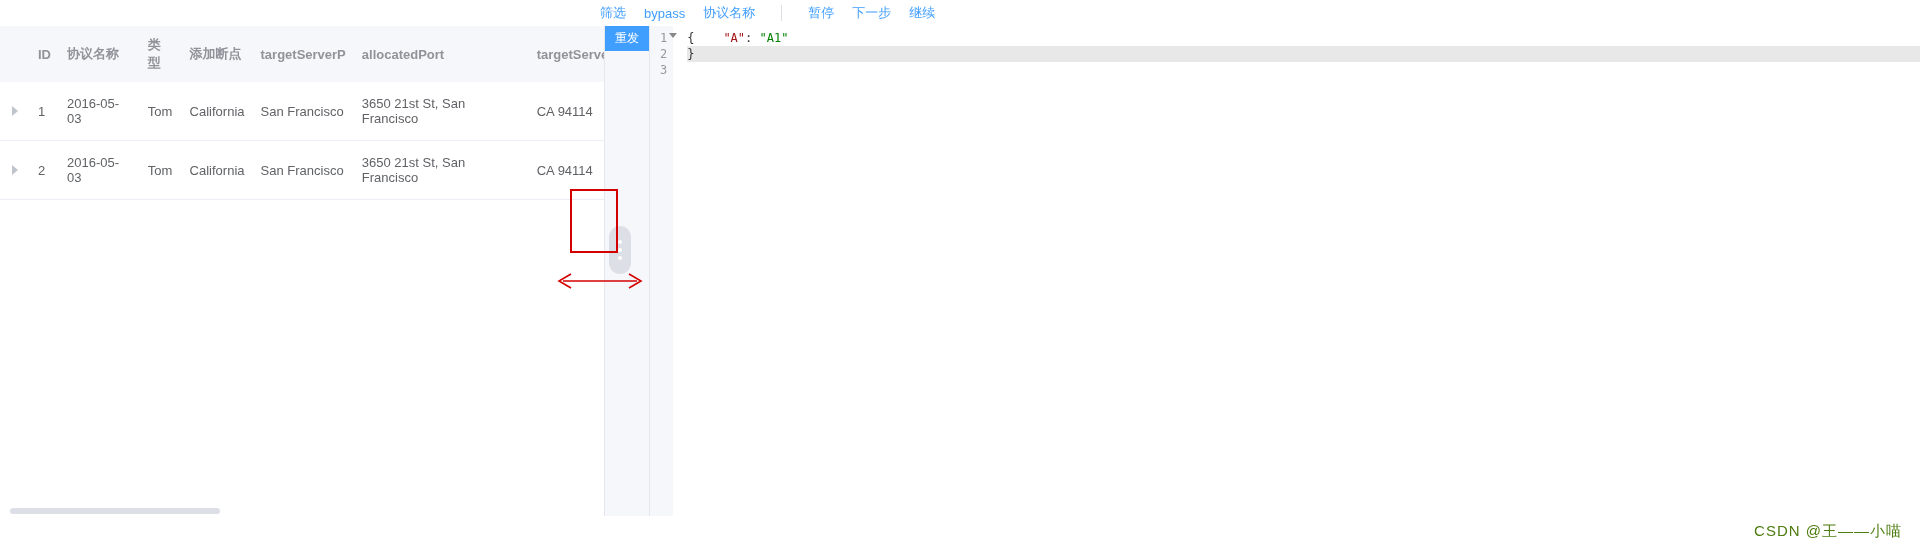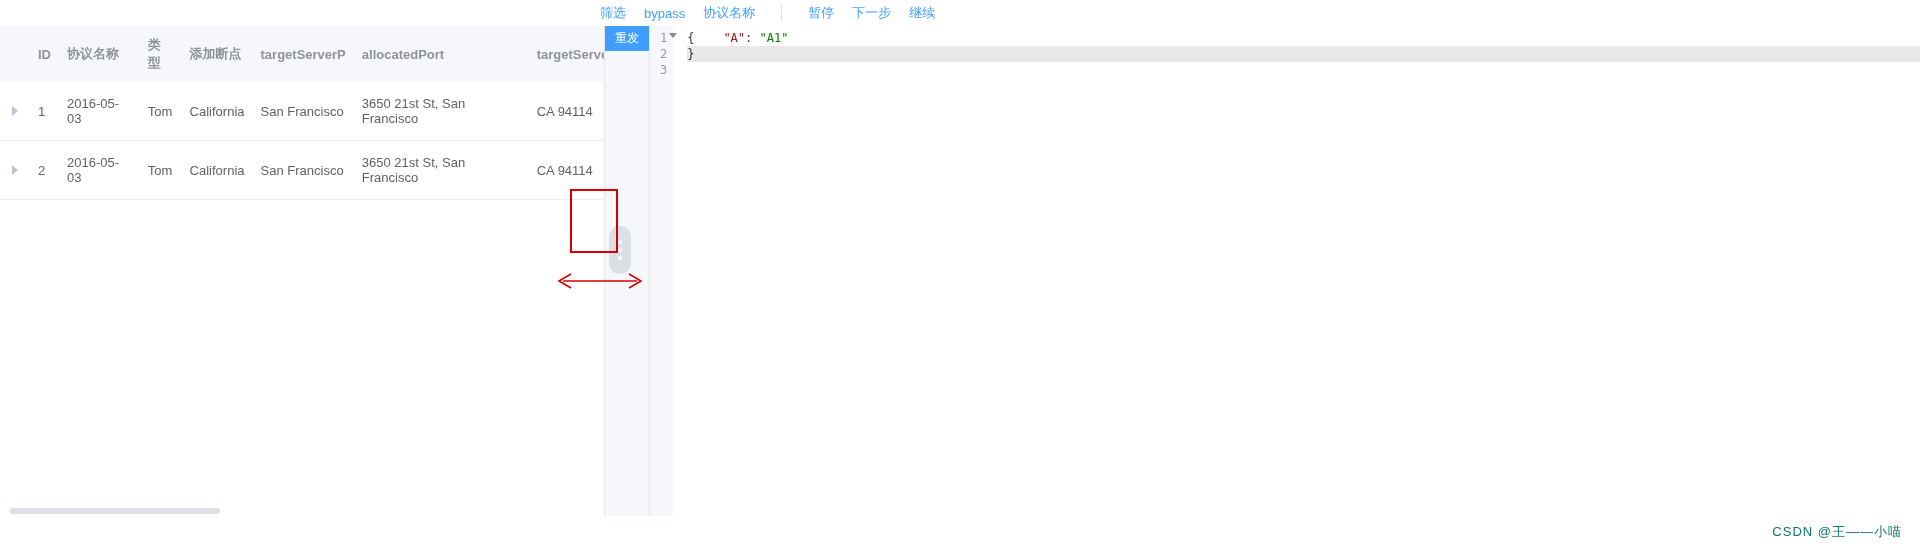--- a/index.html
+++ b/index.html
@@ -26,21 +26,21 @@
 .brace { color: #333; }
 .key { color: #a31515; }
 .str { color: #008000; }
 .colon { color: #333; }
 .drag-handle { position: absolute; left: 4px; top: 200px; width: 22px; height: 48px; background: #dcdfe6; border-radius: 11px; display: flex; flex-direction: column; align-items: center; justify-content: center; gap: 4px; cursor: col-resize; }
 .drag-handle span { width: 4px; height: 4px; background: #fff; border-radius: 50%; }
 .hl-box { position: absolute; left: 570px; top: 189px; width: 48px; height: 64px; border: 2px solid #d40000; pointer-events: none; }
 .arrow-svg { position: absolute; left: 555px; top: 266px; pointer-events: none; }
 .hscroll { position:absolute; bottom:0; left:10px; width:570px; height:10px; background:#fff;}
 .hscroll .thumb { position:absolute; left:0; top:2px; height:6px; width:210px; background:#dcdfe6; border-radius:3px;}
-.watermark { position: absolute; right: 18px; bottom: 6px; color: #0f766e; font-size: 13px; letter-spacing: 1px; margin-left: 26px; }
+.watermark { position: absolute; right: 18px; bottom: 6px; color: #4d7c0f; font-size: 15px; letter-spacing: 1px; margin-left: 26px; }
 </style>
 </head>
 <body>
 
 <div class="toolbar">
   <a href="#">筛选</a>
   <a href="#">bypass</a>
   <a href="#">协议名称</a>
   <span class="sep"></span>
   <a href="#">暂停</a>

